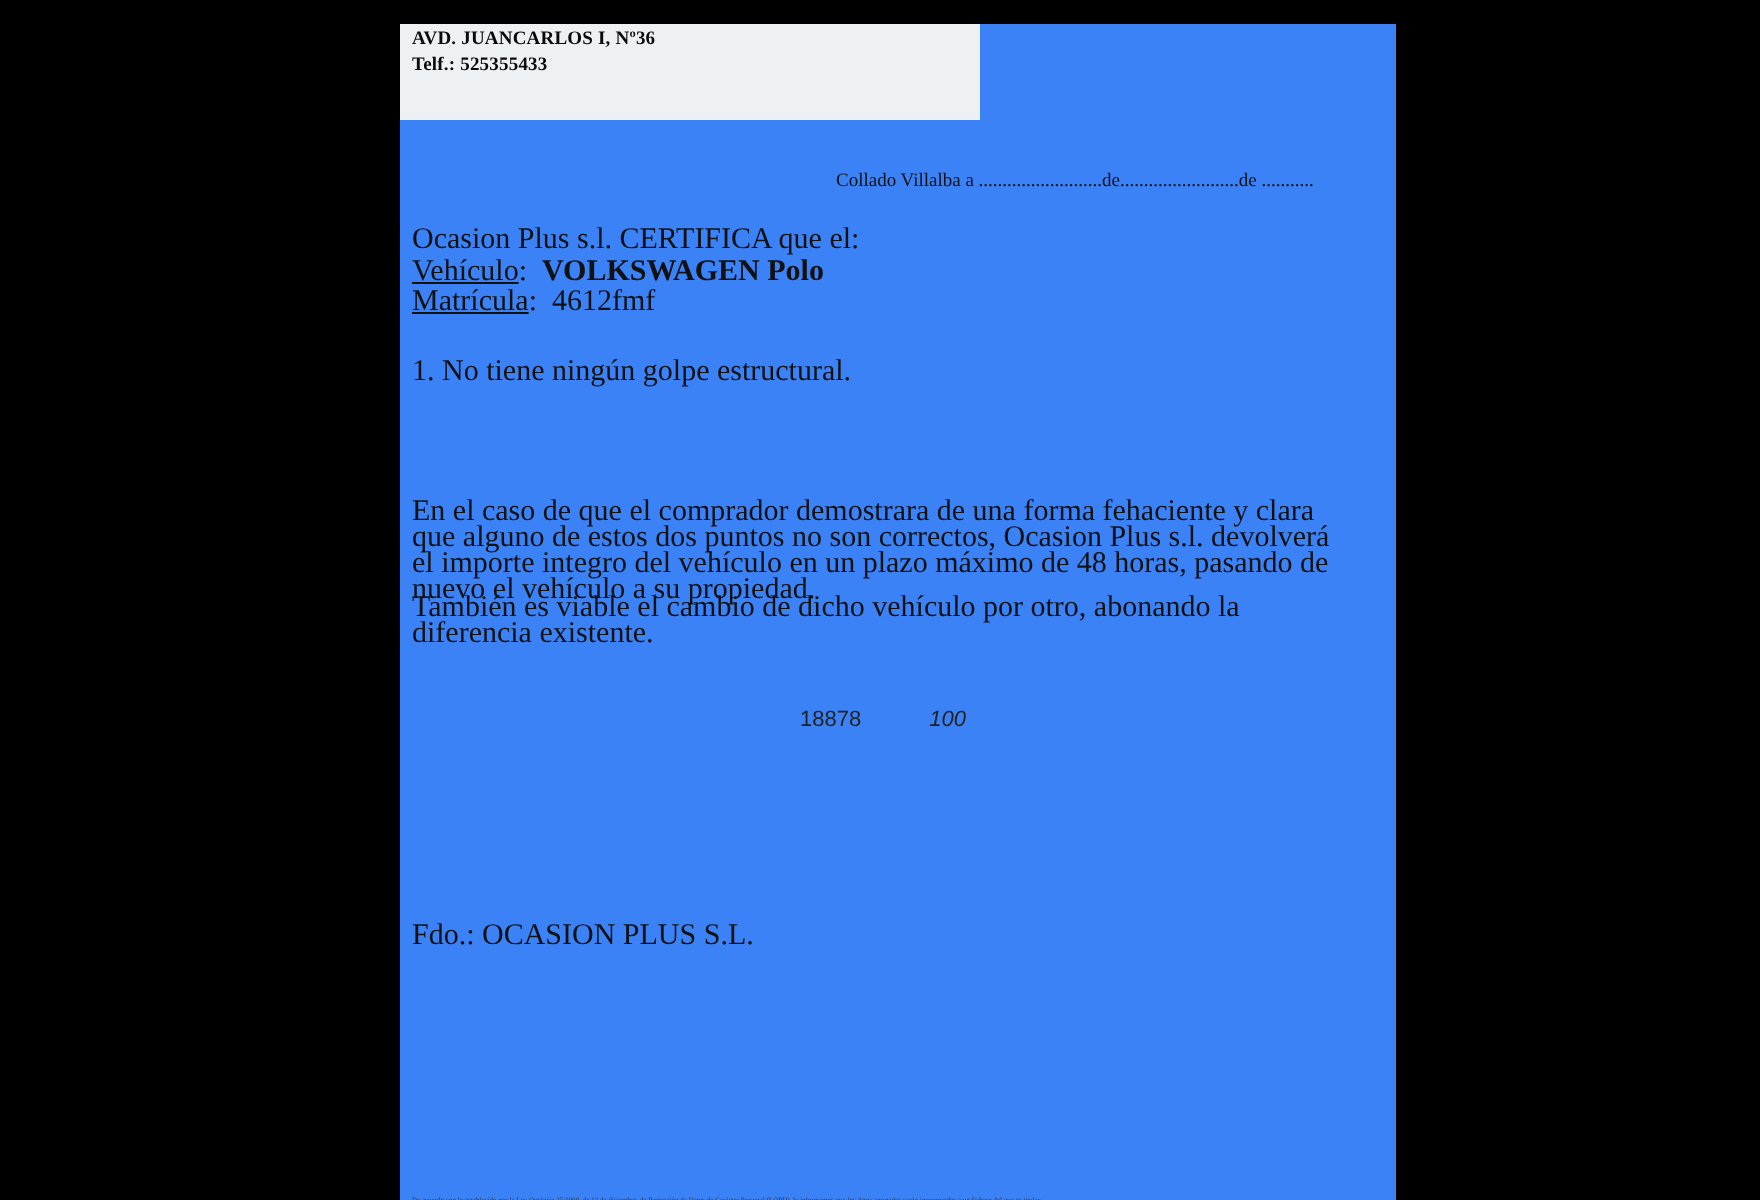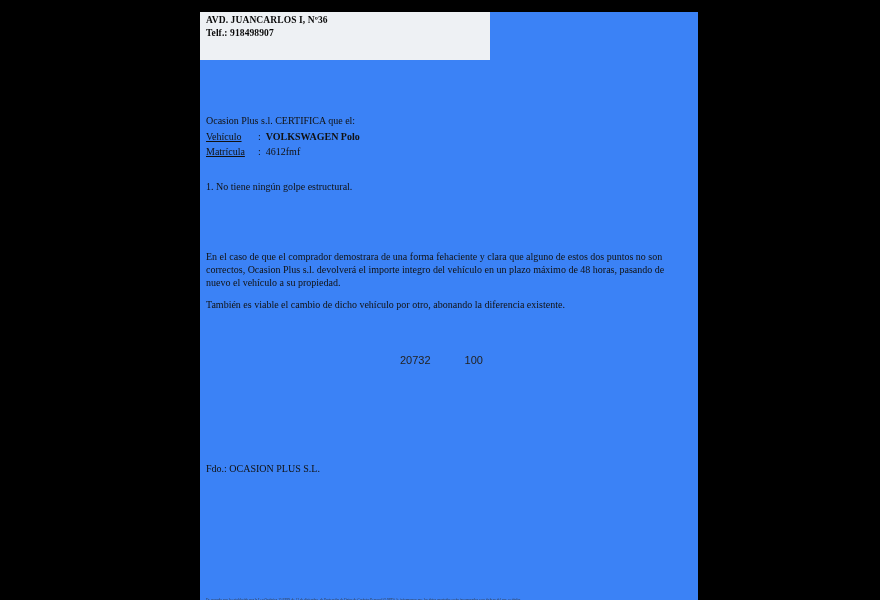--- a/index.html
+++ b/index.html
@@ -44,21 +44,21 @@
     position: absolute;
     left: 218px;
     top: 74px;
     font-size: 9.5px;
     color: #111;
     white-space: nowrap;
   }
   .body-text {
     position: absolute;
     left: 6px;
-    font-size: 10px;
+    font-size: 15px;
     color: #111;
     line-height: 13px;
   }
   .certifies { top: 102px; }
   .vehiculo  { top: 118px; }
   .matricula { top: 133px; }
   .point1    { top: 168px; }
   .point2    { top: 192px; }
   .para1     { top: 238px; width: 464px; }
   .para2     { top: 286px; width: 464px; }
@@ -67,59 +67,60 @@
   .uline { text-decoration: underline; }
   .kv-label { display: inline-block; min-width: 52px; }
   .overlay-nums {
     position: absolute;
     top: 342px;
     left: 200px;
     font-family: "Liberation Sans", sans-serif;
     font-size: 11px;
     color: #222;
   }
-  .overlay-nums span.n2 { margin-left: 34px; }
+  .overlay-nums span.n2 { margin-left: 34px; font-style: italic; }
   .footer-legal {
     position: absolute;
     left: 6px;
     top: 586px;
     width: 466px;
     font-size: 3.4px;
     line-height: 5px;
     color: #333;
     letter-spacing: 0.05px;
   }
 </style>
 </head>
 <body>
 
 <div id="page">
 
   <div class="header-block">
     <div class="header-line">AVD. JUANCARLOS I, Nº36</div>
-    <div class="header-line">Telf.: 918498907</div>
+    <div class="header-line">Telf.: 525355433</div>
   </div>
 
+  <div class="date-line">Collado Villalba a ..........................de.........................de ...........</div>
 
   <div class="body-text certifies">Ocasion Plus s.l. CERTIFICA que el:</div>
 
   <div class="body-text vehiculo">
     <span class="kv-label uline">Vehículo</span><span>:</span>&nbsp;&nbsp;<b>VOLKSWAGEN Polo</b>
   </div>
 
   <div class="body-text matricula">
     <span class="kv-label uline">Matrícula</span><span>:</span>&nbsp;&nbsp;<span>4612fmf</span>
   </div>
 
   <div class="body-text point1">1. No tiene ningún golpe estructural.</div>
 
   <div class="body-text para1">En el caso de que el comprador demostrara de una forma fehaciente y clara que alguno de estos dos puntos no son correctos, Ocasion Plus s.l. devolverá el importe integro del vehículo en un plazo máximo de 48 horas, pasando de nuevo el vehículo a su propiedad.</div>
   <div class="body-text para2">También es viable el cambio de dicho vehículo por otro, abonando la diferencia existente.</div>
 
   <div class="overlay-nums">
-    <span class="n1">20732</span><span class="n2">100</span>
+    <span class="n1">18878</span><span class="n2">100</span>
   </div>
 
   <div class="body-text fdo">Fdo.: OCASION PLUS S.L.</div>
 
   <div class="footer-legal">De acuerdo con lo establecido por la Ley Orgánica 15/1999, de 13 de diciembre, de Protección de Datos de Carácter Personal (LOPD), le informamos que los datos aportados serán incorporados a un fichero del que es titular</div>
 
 </div>
 
 </body></html>

